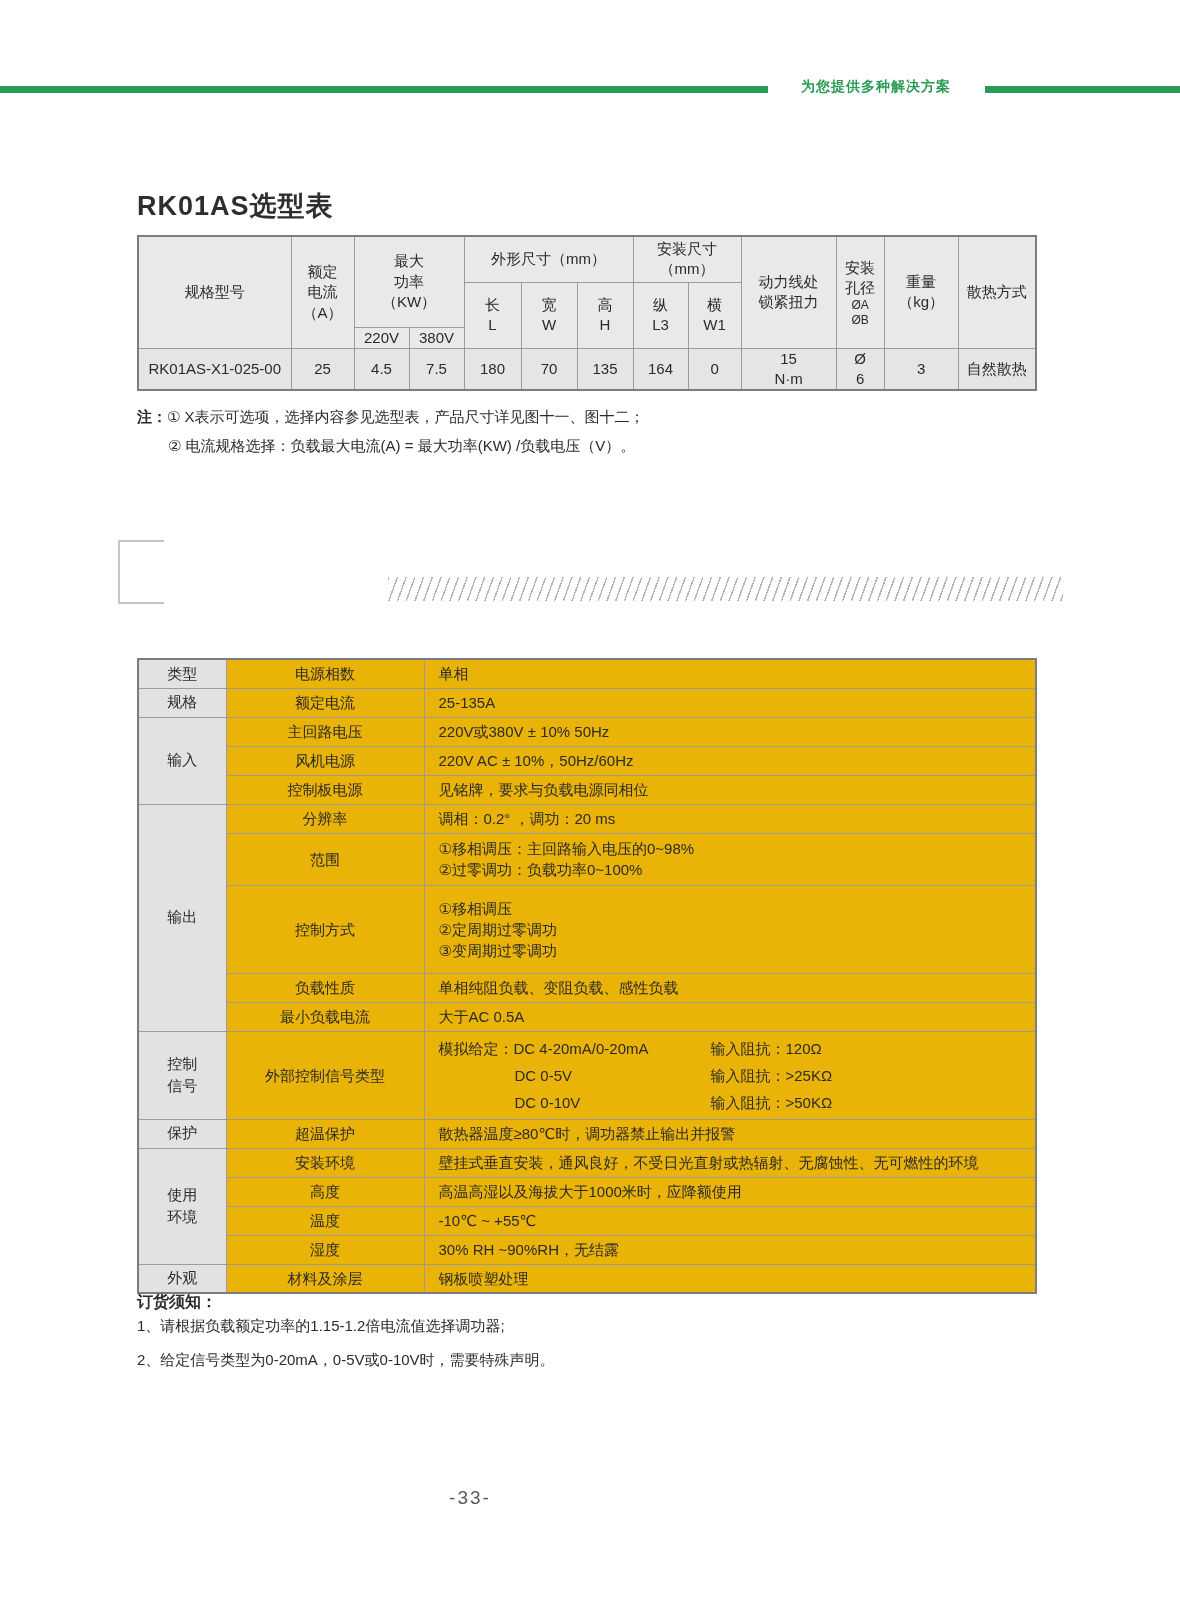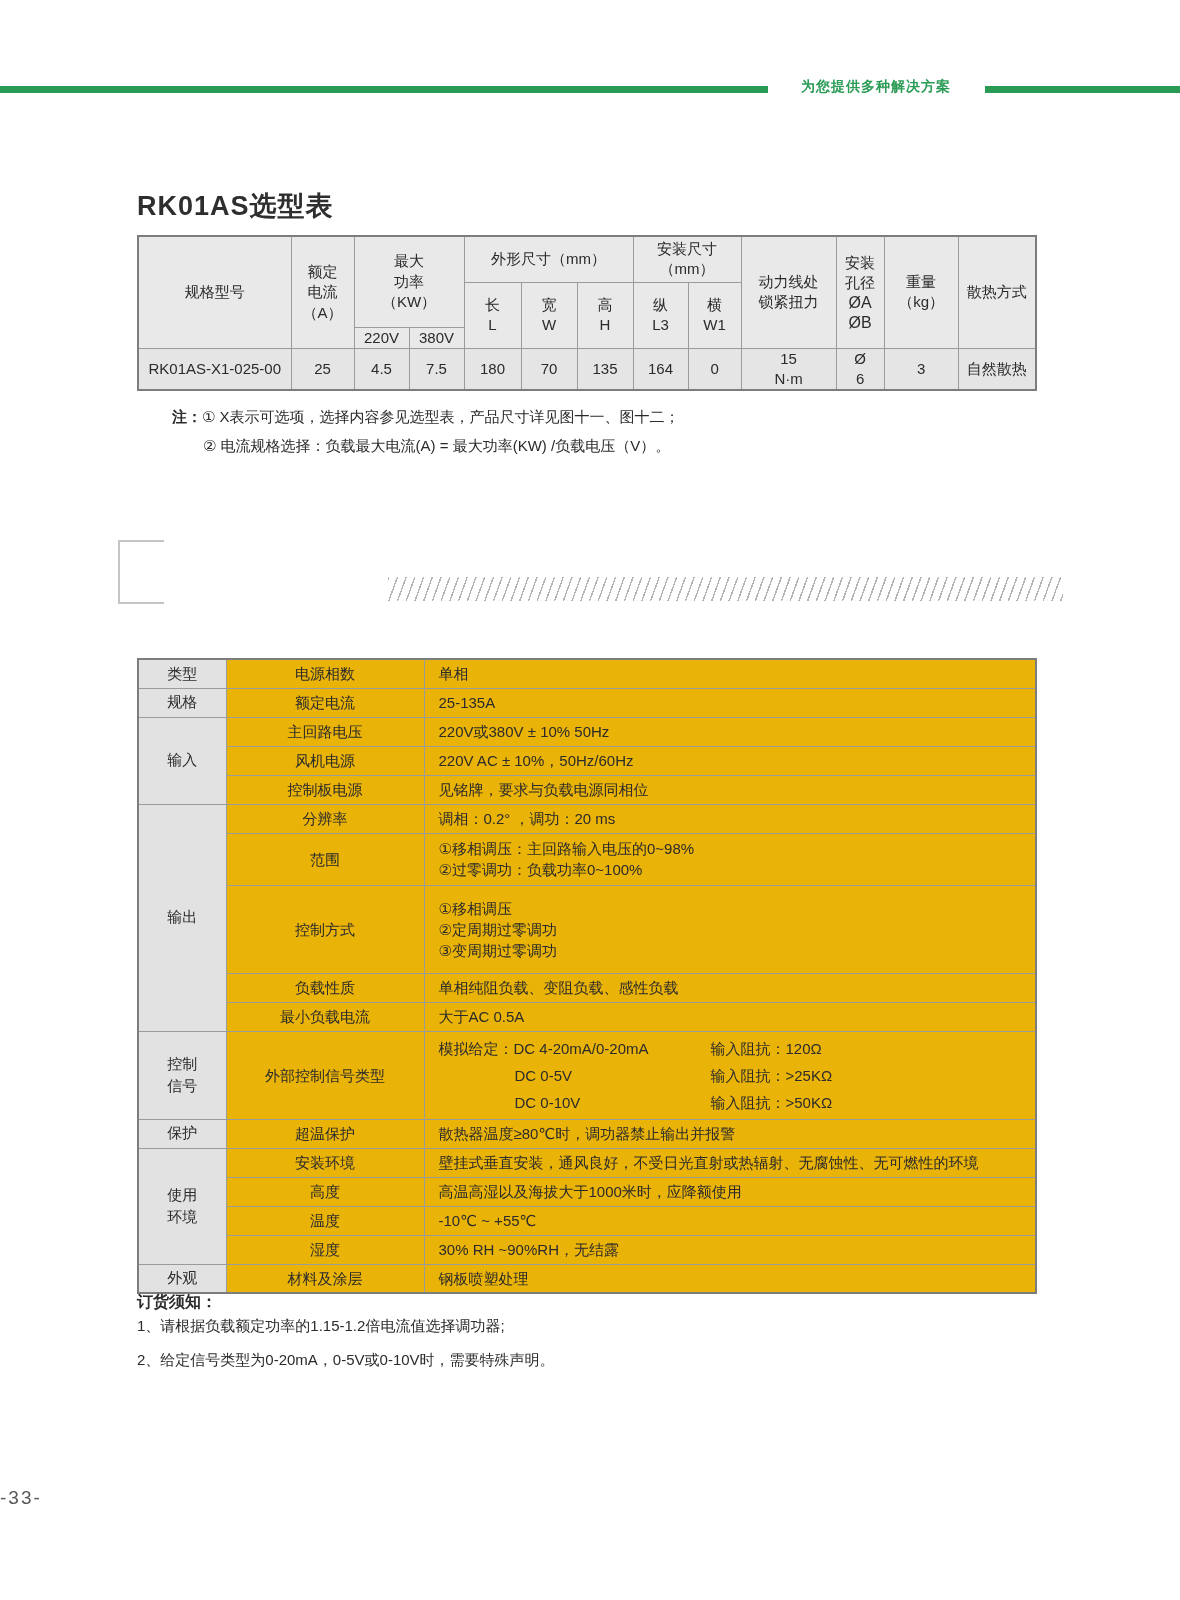--- a/index.html
+++ b/index.html
@@ -27,25 +27,25 @@
     position:absolute; left:137px; top:235px; width:898px;
     border-collapse:collapse; table-layout:fixed; font-size:15px;
     border:2px solid var(--border-dark);
   }
   table.sel td { border:1px solid var(--border); text-align:center; vertical-align:middle; padding:0; line-height:1.35; }
   table.sel td.hd { background:#e9e9e9; }
   table.sel tr.r1 { height:46px; }
   table.sel tr.r2 { height:45px; }
   table.sel tr.r3 { height:21px; }
   table.sel tr.rd { height:41px; background:#e5e5e5; }
-  .tiny { font-size:16px; line-height:1.2; }
+  .tiny { font-size:12px; line-height:1.2; }
   .tight { line-height:1.25; }
 
   
-  .notes { position:absolute; left:137px; top:402px; font-size:15px; line-height:29px;margin-left:35px; }
+  .notes { position:absolute; left:137px; top:402px; font-size:15px; line-height:29px; }
   .notes .nlbl { font-weight:bold; }
   .notes .n2 { margin-left:31px; }
 
   
   .sec-bracket { position:absolute; left:118px; top:540px; width:46px; height:64px;
     border:2px solid #c5c5c5; border-right:none; background:transparent; }
   .sec-box { position:absolute; left:127px; top:549px; width:247px; height:50px; background:var(--green);
     color:#fff; font-size:28px; font-weight:bold; letter-spacing:2px;
     display:flex; align-items:center; justify-content:center; }
   .hatch { position:absolute; left:388px; top:577px; width:675px; height:24px;
@@ -68,21 +68,21 @@
   .sig { display:flex; line-height:27px; }
   .sig-l { width:272px; }
   .sig .ind { padding-left:76px; }
 
   
   .order { position:absolute; left:137px; top:1292px; font-size:15px; }
   .order .otitle { font-size:16px; font-weight:bold; }
   .order .oitem { margin-bottom:8px; line-height:26px; }
 
   
-  .page-num { position:absolute; left:0; top:1487px; width:940px; text-align:left;
+  .page-num { position:absolute; left:0; top:1487px; width:940px; text-align:center;
     font-size:19px; color:#585858; letter-spacing:2px; }
 </style>
 </head>
 <body>
 
 <div class="page">
 
   <div class="hline left"></div>
   <div class="slogan">为您提供多种解决方案</div>
   <div class="hline right"></div>

